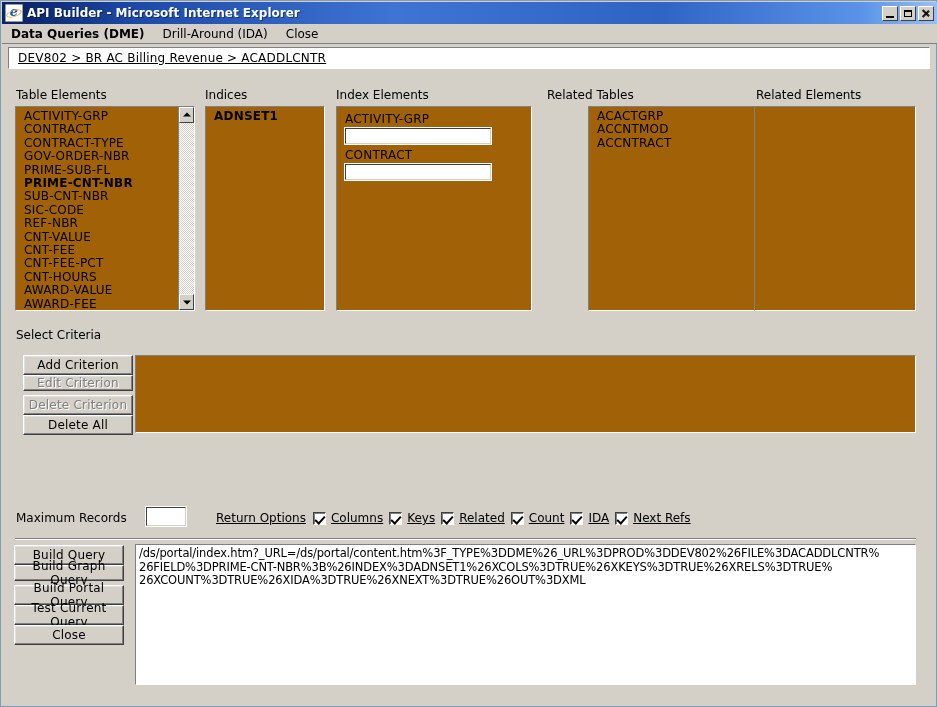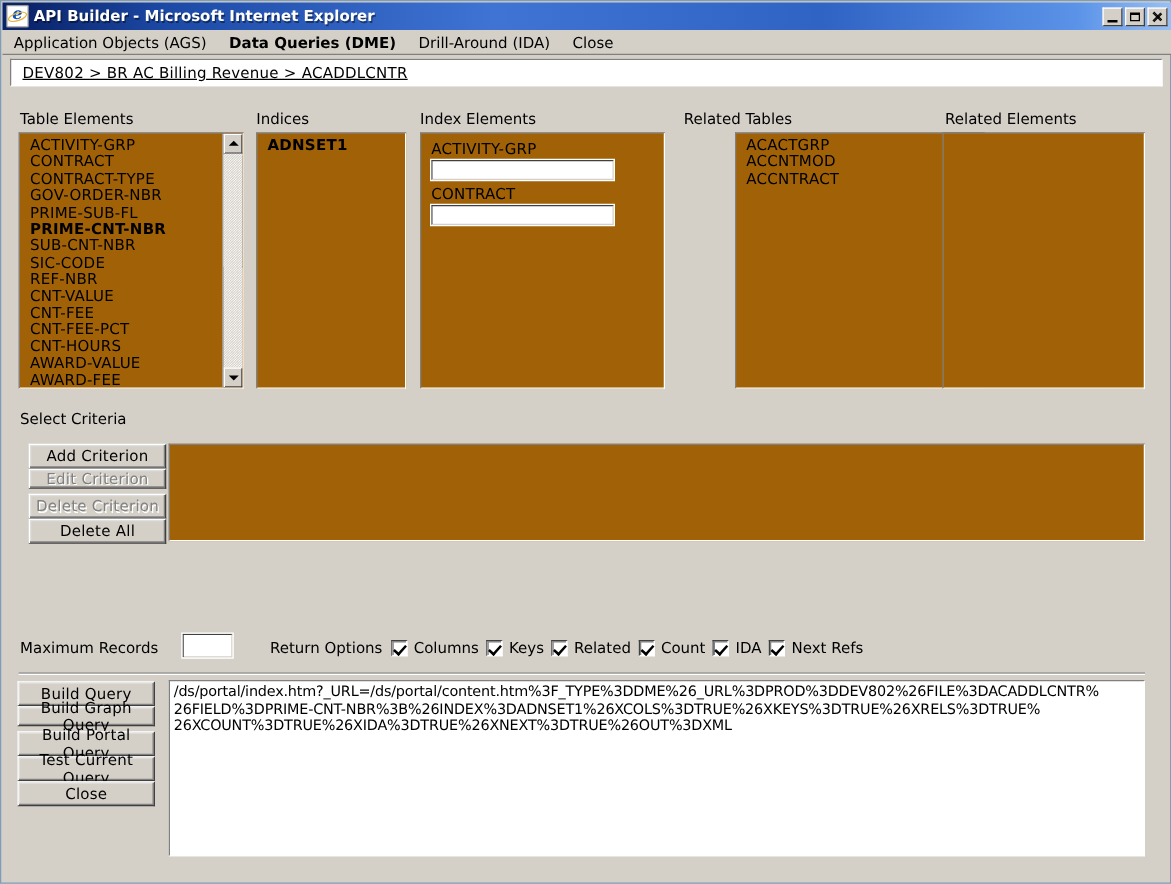--- a/index.html
+++ b/index.html
@@ -74,21 +74,21 @@
   }
   .menu-item.active{font-weight:bold;}
 
   
   .crumbbar{
     position:absolute;left:7px;top:46px;width:922px;height:22px;
     background:#ffffff;
     border-top:1px solid #808080;border-left:1px solid #808080;
     border-right:1px solid #ffffff;border-bottom:1px solid #ffffff;
     box-sizing:border-box;
-    display:flex;align-items:center;
+    display:flex;align-items:center;text-decoration:underline;
   }
   .crumb{
     margin-left:9px;font-size:12px;text-decoration:underline;
     color:#000;cursor:pointer;letter-spacing:.2px;
   }
 
   
   .col-label{position:absolute;font-size:12px;white-space:nowrap;}
 
   
@@ -167,21 +167,21 @@
     box-shadow:inset -1px -1px 0 #808080, inset 1px 1px 0 #dfdfdf;
     font-family:inherit;font-size:12px;color:#000;
     text-align:center;box-sizing:border-box;cursor:default;
     display:flex;align-items:center;justify-content:center;
     letter-spacing:.2px;
   }
   .btn.disabled{color:#808080;text-shadow:1px 1px 0 #ffffff;}
 
   
   
-  .ro-row{position:absolute;display:flex;align-items:flex-end;font-size:12px;}
+  .ro-row{position:absolute;display:flex;align-items:flex-end;font-size:12px;text-decoration:underline;}
   .cb{
     width:13px;height:13px;background:#fff;
     border-top:1px solid #404040;border-left:1px solid #404040;
     border-right:1px solid #ffffff;border-bottom:1px solid #ffffff;
     box-shadow:inset 1px 1px 0 #808080;
     box-sizing:border-box;position:relative;flex:0 0 auto;
   }
   .cb.on:after{
     content:"";position:absolute;left:3px;top:1px;
     width:4px;height:8px;border:solid #000;
@@ -237,21 +237,20 @@
           <i></i>
         </span>
       <span class="tb-btn clo">
           <i class="a"></i>
           <i class="b"></i>
         </span>
     </span>
   </div>
 
   <div class="menubar">
-    <span class="menu-item">Application Objects (AGS)</span>
     <span class="menu-item active">Data Queries (DME)</span>
     <span class="menu-item">Drill-Around (IDA)</span>
     <span class="menu-item">Close</span>
   </div>
 
   <div class="crumbbar">
     <span class="crumb">DEV802 &gt; BR AC Billing Revenue &gt; ACADDLCNTR</span>
   </div>
 
   <div class="col-label" style="left:15px;top:87px;">Table Elements</div>

